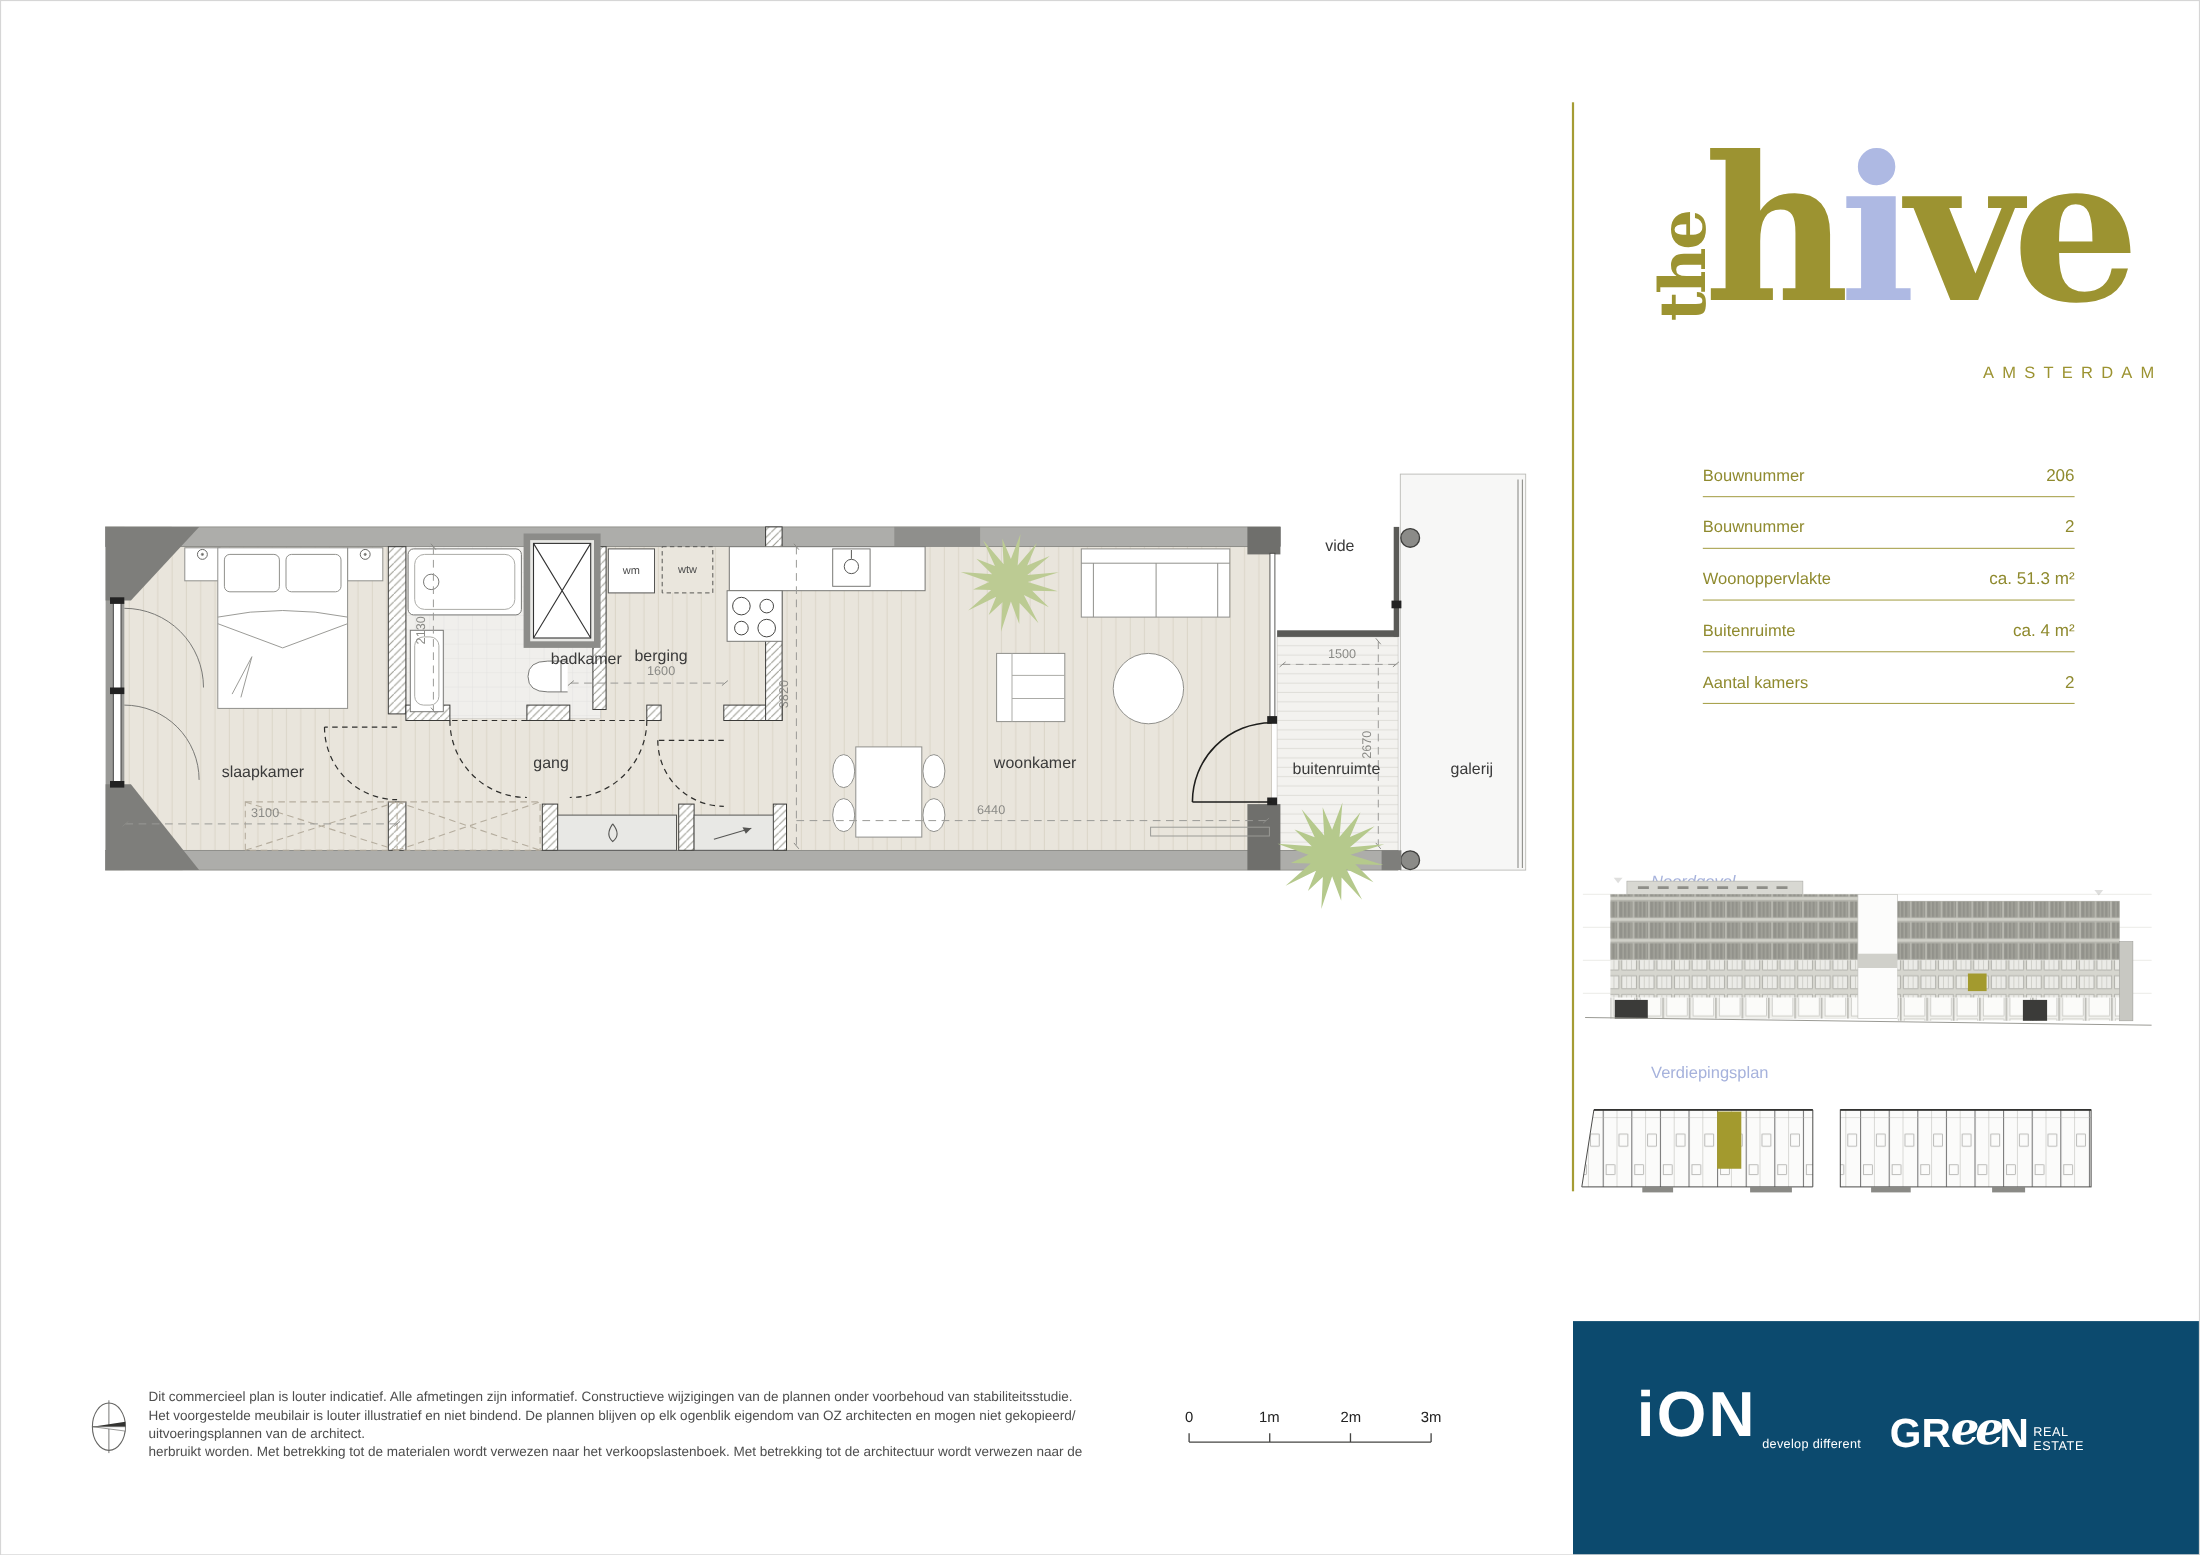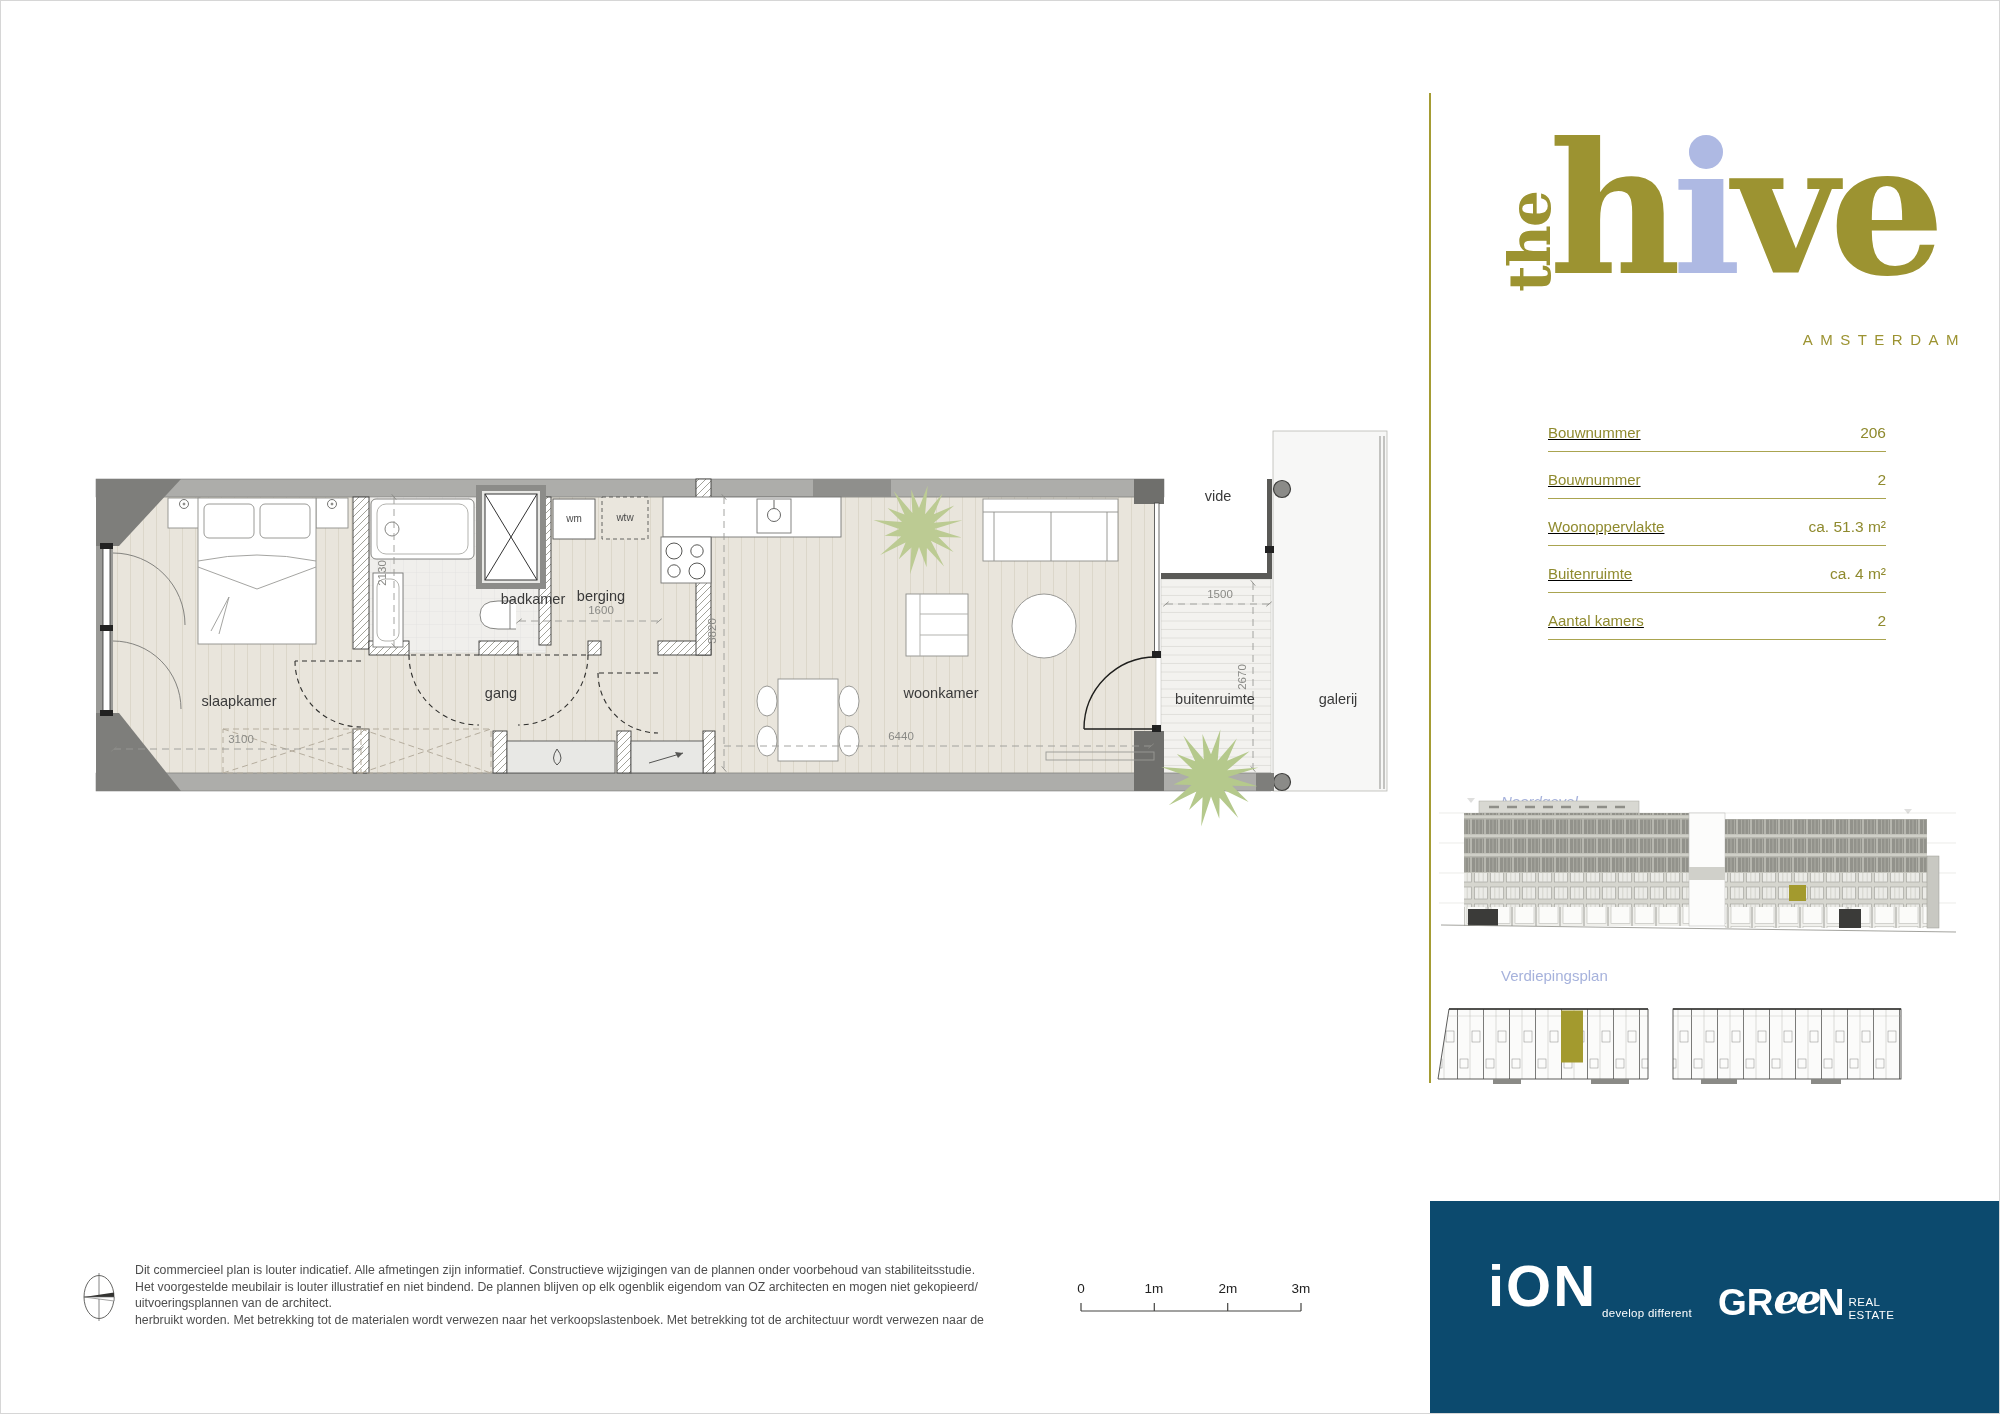--- a/index.html
+++ b/index.html
@@ -25,21 +25,21 @@
   .logo-hive{
     position:absolute; left:88px; top:22px; line-height:1;
     font-family:"DejaVu Serif", serif; font-weight:bold;
     font-size:182px; letter-spacing:-9px; color:#9c9331; white-space:nowrap;
   }
   .logo-hive .letter-i{color:#aeb9e3;}
   .city-label{
     position:absolute; left:1460px; top:330px; width:505px; text-align:right;
     font-size:15px; letter-spacing:7.5px; color:#9c9331; font-weight:500;
   }
-  .info-table{position:absolute; left:1547px; top:413px; width:338px;text-decoration:underline;}
+  .info-table{position:absolute; left:1547px; top:413px; width:338px;}
   .info-row{height:38px; margin-bottom:9px; box-sizing:border-box; padding-top:10px;
             border-bottom:1px solid #aaa450; position:relative;}
   .info-label{font-size:15px; color:#8f8a2e;}
   .info-value{position:absolute; right:0; top:10px; font-size:15.5px; color:#8f8a2e;}
   .section-label{position:absolute; font-size:15px; color:#a6b2dc;}
   .lbl-noord{left:1500px; top:792px;font-style:italic;}
   .lbl-verd{left:1500px; top:966px;}
   .mini-svg{position:absolute;}
   
   .compass-svg{position:absolute; left:70px; top:1266px;}

